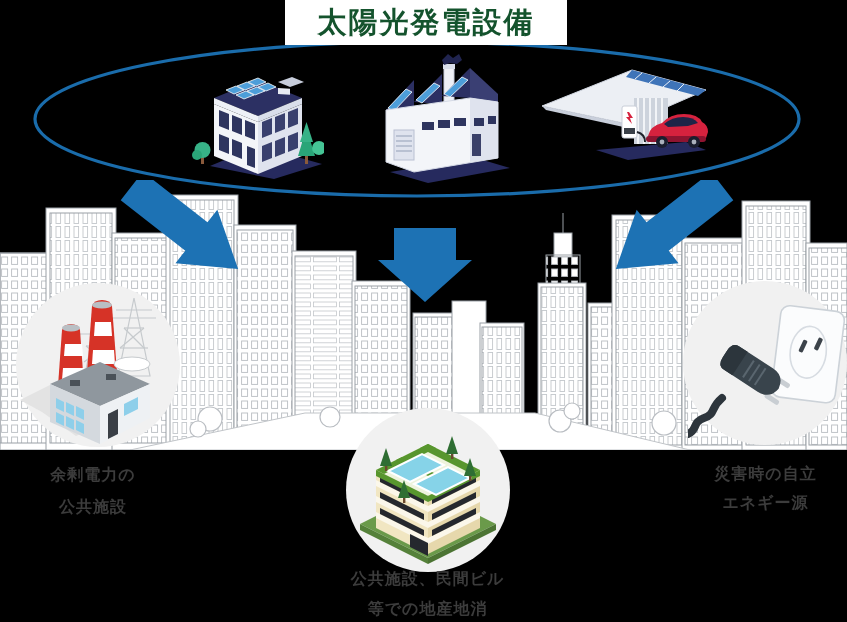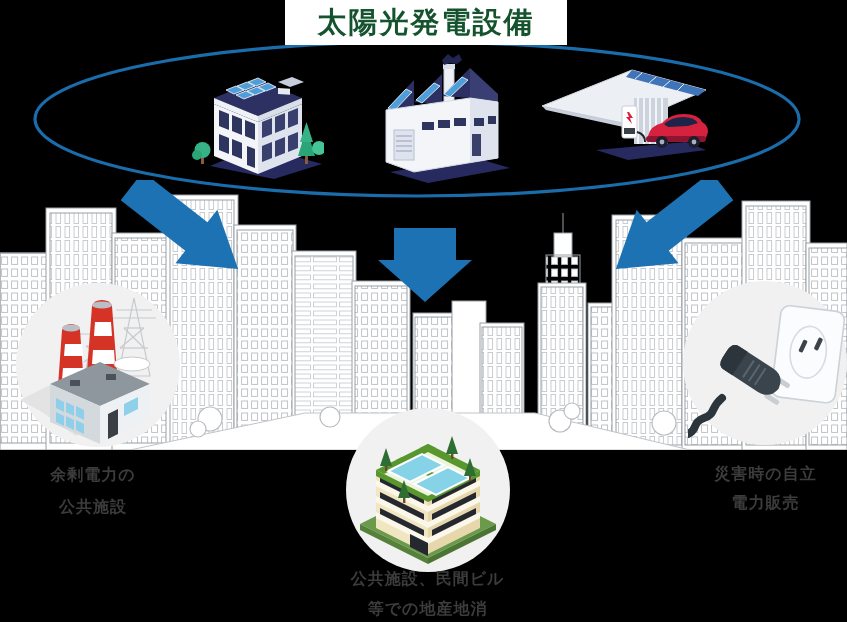--- a/index.html
+++ b/index.html
@@ -397,20 +397,20 @@
   <div id="label-left" class="abs node-label">
     <div>余剰電力の</div>
     <div>公共施設</div>
   </div>
   <div id="label-center" class="abs node-label">
     <div>公共施設、民間ビル</div>
     <div>等での地産地消</div>
   </div>
   <div id="label-right" class="abs node-label">
     <div>災害時の自立</div>
-    <div>電力販売</div>
+    <div>エネギー源</div>
   </div>
 
   <div id="title-box" class="abs">
     <span>太陽光発電設備</span>
   </div>
 
 </div>
 
 </body></html>

